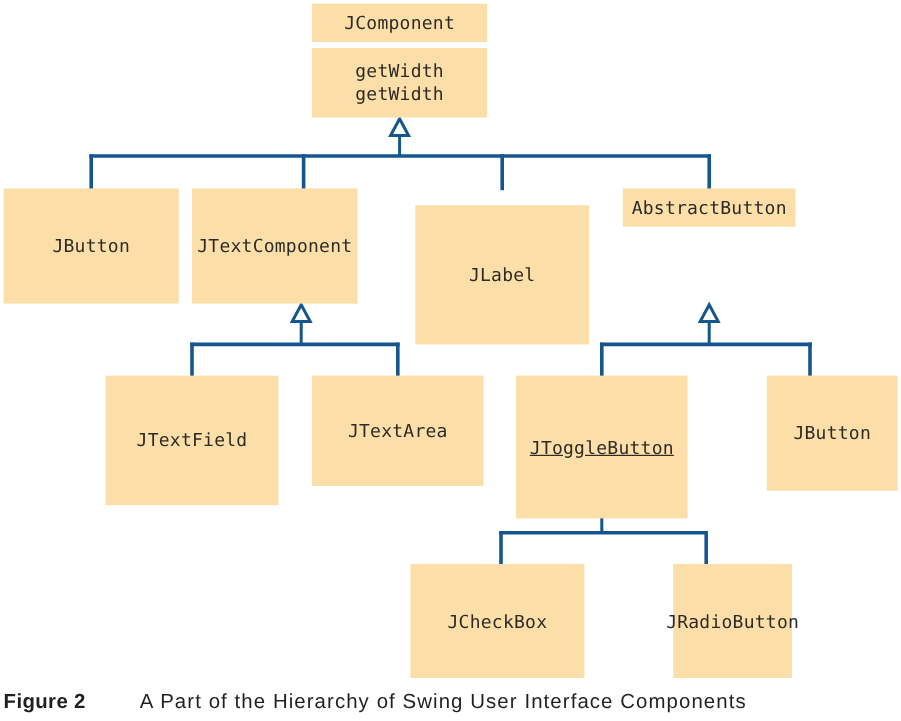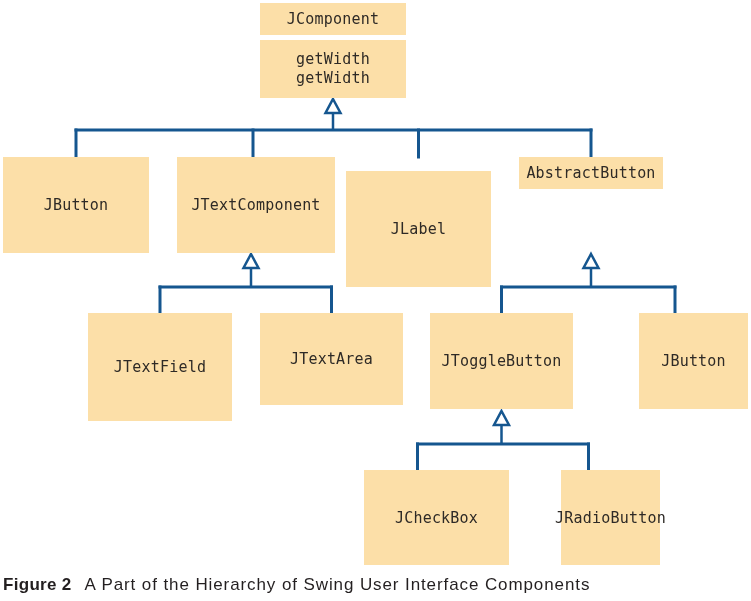--- a/index.html
+++ b/index.html
@@ -69,33 +69,33 @@
     position: absolute;
     left: 3px;
     top: 575px;
     width: 740px;
     font-family: "Liberation Sans", sans-serif;
     font-size: 17px;
     color: var(--caption_text);
     white-space: nowrap;
   }
   .caption .cap-label { font-weight: bold; margin-right: 13px; letter-spacing: 0.3px; margin-top: 45px; }
-  .caption .cap-text { letter-spacing: 0.9px; }
+  .caption .cap-text { letter-spacing: 0.9px; margin-left: 32px; }
 
   
   #box-jcomponent     { left: 260px; top:   3px; width: 146px; height: 95px; }
   #box-jpanel         { left:   3px; top: 157px; width: 146px; height: 96px; }
-  #box-jtextcomponent { left: 177px; top: 157px; width: 158px; height: 96px; }
+  #box-jtextcomponent { left: 160px; top: 157px; width: 138px; height: 96px; }
   #box-jlabel         { left: 346px; top: 171px; width: 145px; height: 116px; }
   #box-abstractbutton { left: 519px; top: 157px; width: 144px; height: 73px; }
   #box-jtextfield     { left:  88px; top: 313px; width: 144px; height: 108px; border-radius: 18px; }
   #box-jtextarea      { left: 260px; top: 313px; width: 143px; height: 92px; }
-  #box-jtogglebutton  { left: 430px; top: 313px; width: 143px; height: 96px; }
+  #box-jtogglebutton  { left: 430px; top: 313px; width: 143px; height: 119px; text-decoration: underline; }
   #box-jbutton        { left: 602px; top: 313px; width: 146px; height: 96px; padding-left: 37px; }
-  #box-jcheckbox      { left: 364px; top: 470px; width: 145px; height: 95px; }
+  #box-jcheckbox      { left: 342px; top: 470px; width: 145px; height: 95px; }
   #box-jradiobutton   { left: 517px; top: 470px; width: 143px; height: 95px; padding-left: 44px; }
 </style>
 </head>
 <body>
 
 <div class="stage">
 
   <svg class="edges" viewBox="0 0 751 601" xmlns="http://www.w3.org/2000/svg">
 
     <g>

